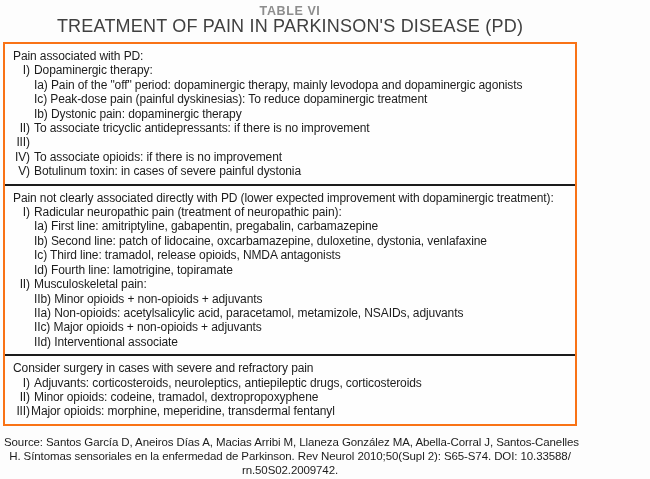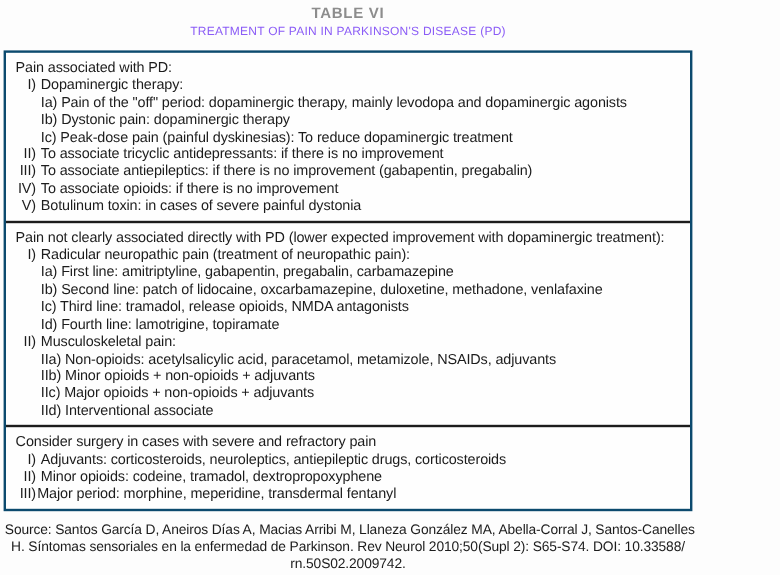--- a/index.html
+++ b/index.html
@@ -16,29 +16,29 @@
 
   .title-block { text-align: center; padding-top: 4px; }
   .title-num {
     color: #8d8d8d;
     font-weight: bold;
     font-size: 12.5px;
     line-height: 15px;
     letter-spacing: 0.6px;
   }
   .title-cap {
-    color: #8b5cf6;
-    font-size: 10px;
+    color: #404040;
+    font-size: 18px;
     line-height: 15px;
     letter-spacing: 0.2px;
   }
 
   .table {
     margin: 8px 3px 0 3px;
-    border: 2px solid #0c4a6e;
+    border: 2px solid #f97316;
     background: #fefefe;
   }
   .section { padding: 5px 4px 5px 4px; }
   .section + .section { border-top: 2px solid #1c1c1c; }
 
   .line {
     display: flex;
     font-size: 12px;
     line-height: 14.4px;
     letter-spacing: -0.1px;
@@ -78,32 +78,31 @@
           <span class="txt">Pain associated with PD:</span>
         </div>
         <div class="line indent1">
           <span class="num">I)</span>
           <span class="txt">Dopaminergic therapy:</span>
         </div>
         <div class="line indent2">
           <span class="txt">Ia) Pain of the "off" period: dopaminergic therapy, mainly levodopa and dopaminergic agonists</span>
         </div>
         <div class="line indent2">
-          <span class="txt">Ib) Dystonic pain: dopaminergic therapy</span>
+          <span class="txt">Ic) Peak-dose pain (painful dyskinesias): To reduce dopaminergic treatment</span>
         </div>
         <div class="line indent2">
-          <span class="txt">Ic) Peak-dose pain (painful dyskinesias): To reduce dopaminergic treatment</span>
+          <span class="txt">Ib) Dystonic pain: dopaminergic therapy</span>
         </div>
         <div class="line indent1">
           <span class="num">II)</span>
           <span class="txt">To associate tricyclic antidepressants: if there is no improvement</span>
         </div>
         <div class="line indent1">
           <span class="num">III)</span>
-          <span class="txt">To associate antiepileptics: if there is no improvement (gabapentin, pregabalin)</span>
         </div>
         <div class="line indent1">
           <span class="num">IV)</span>
           <span class="txt">To associate opioids: if there is no improvement</span>
         </div>
         <div class="line indent1">
           <span class="num">V)</span>
           <span class="txt">Botulinum toxin: in cases of severe painful dystonia</span>
         </div>
       </div>
@@ -112,37 +111,37 @@
           <span class="txt">Pain not clearly associated directly with PD (lower expected improvement with dopaminergic treatment):</span>
         </div>
         <div class="line indent1">
           <span class="num">I)</span>
           <span class="txt">Radicular neuropathic pain (treatment of neuropathic pain):</span>
         </div>
         <div class="line indent2">
           <span class="txt">Ia) First line: amitriptyline, gabapentin, pregabalin, carbamazepine</span>
         </div>
         <div class="line indent2">
-          <span class="txt">Ib) Second line: patch of lidocaine, oxcarbamazepine, duloxetine, methadone, venlafaxine</span>
+          <span class="txt">Ib) Second line: patch of lidocaine, oxcarbamazepine, duloxetine, dystonia, venlafaxine</span>
         </div>
         <div class="line indent2">
           <span class="txt">Ic) Third line: tramadol, release opioids, NMDA antagonists</span>
         </div>
         <div class="line indent2">
           <span class="txt">Id) Fourth line: lamotrigine, topiramate</span>
         </div>
         <div class="line indent1">
           <span class="num">II)</span>
           <span class="txt">Musculoskeletal pain:</span>
         </div>
         <div class="line indent2">
-          <span class="txt">IIa) Non-opioids: acetylsalicylic acid, paracetamol, metamizole, NSAIDs, adjuvants</span>
+          <span class="txt">IIb) Minor opioids + non-opioids + adjuvants</span>
         </div>
         <div class="line indent2">
-          <span class="txt">IIb) Minor opioids + non-opioids + adjuvants</span>
+          <span class="txt">IIa) Non-opioids: acetylsalicylic acid, paracetamol, metamizole, NSAIDs, adjuvants</span>
         </div>
         <div class="line indent2">
           <span class="txt">IIc) Major opioids + non-opioids + adjuvants</span>
         </div>
         <div class="line indent2">
           <span class="txt">IId) Interventional associate</span>
         </div>
       </div>
       <div class="section">
         <div class="line indent0">
@@ -151,21 +150,21 @@
         <div class="line indent1">
           <span class="num">I)</span>
           <span class="txt">Adjuvants: corticosteroids, neuroleptics, antiepileptic drugs, corticosteroids</span>
         </div>
         <div class="line indent1">
           <span class="num">II)</span>
           <span class="txt">Minor opioids: codeine, tramadol, dextropropoxyphene</span>
         </div>
         <div class="line indent1 tight">
           <span class="num">III)</span>
-          <span class="txt">Major period: morphine, meperidine, transdermal fentanyl</span>
+          <span class="txt">Major opioids: morphine, meperidine, transdermal fentanyl</span>
         </div>
       </div>
     </div>
 
   <div class="source">
       <div class="src-line">Source: Santos García D, Aneiros Días A, Macias Arribi M, Llaneza González MA, Abella-Corral J, Santos-Canelles</div>
       <div class="src-line">H. Síntomas sensoriales en la enfermedad de Parkinson. Rev Neurol 2010;50(Supl 2): S65-S74. DOI: 10.33588/</div>
       <div class="src-line">rn.50S02.2009742.</div>
     </div>
 </div>

